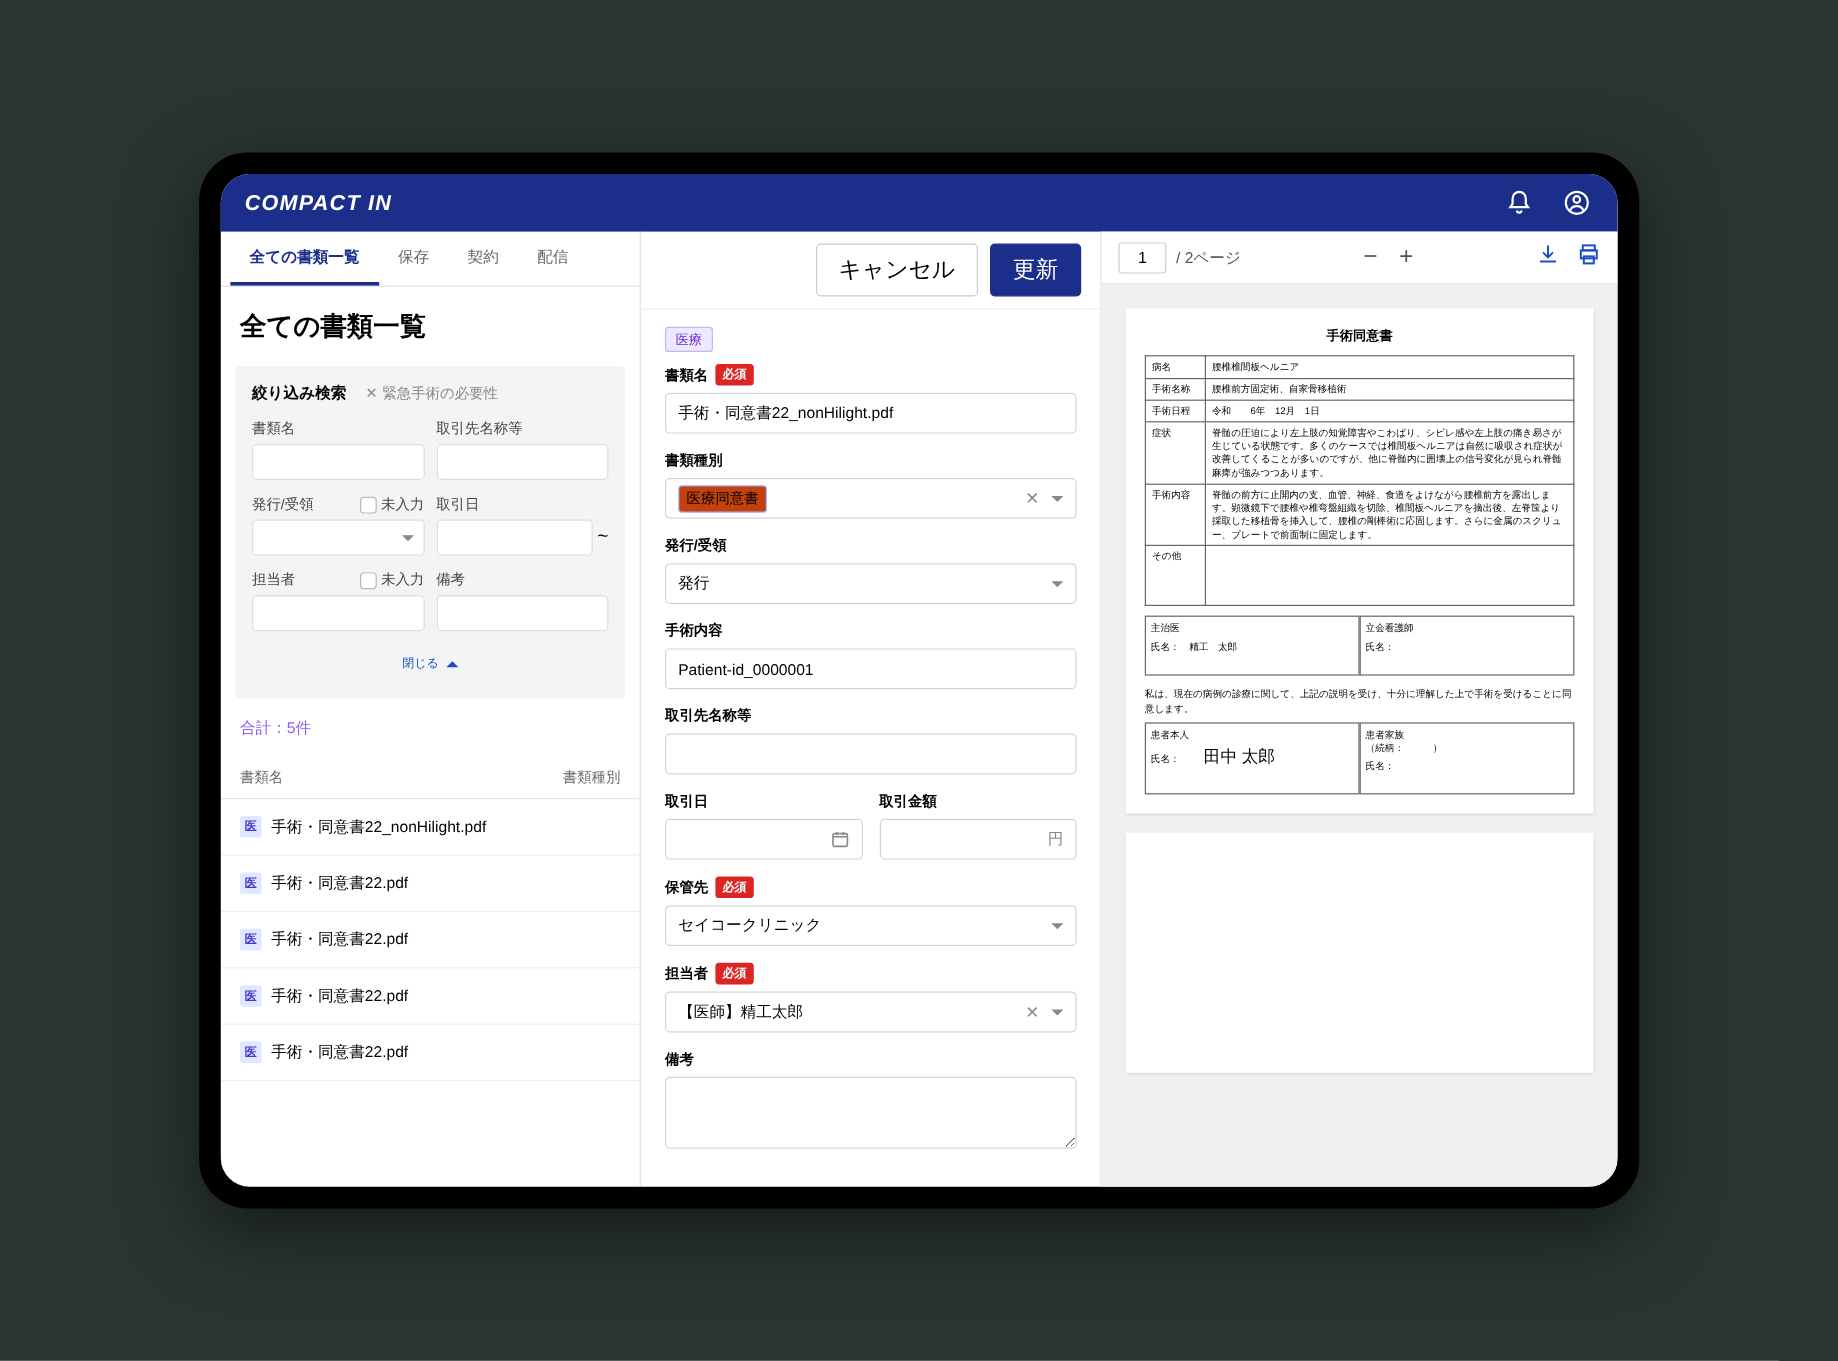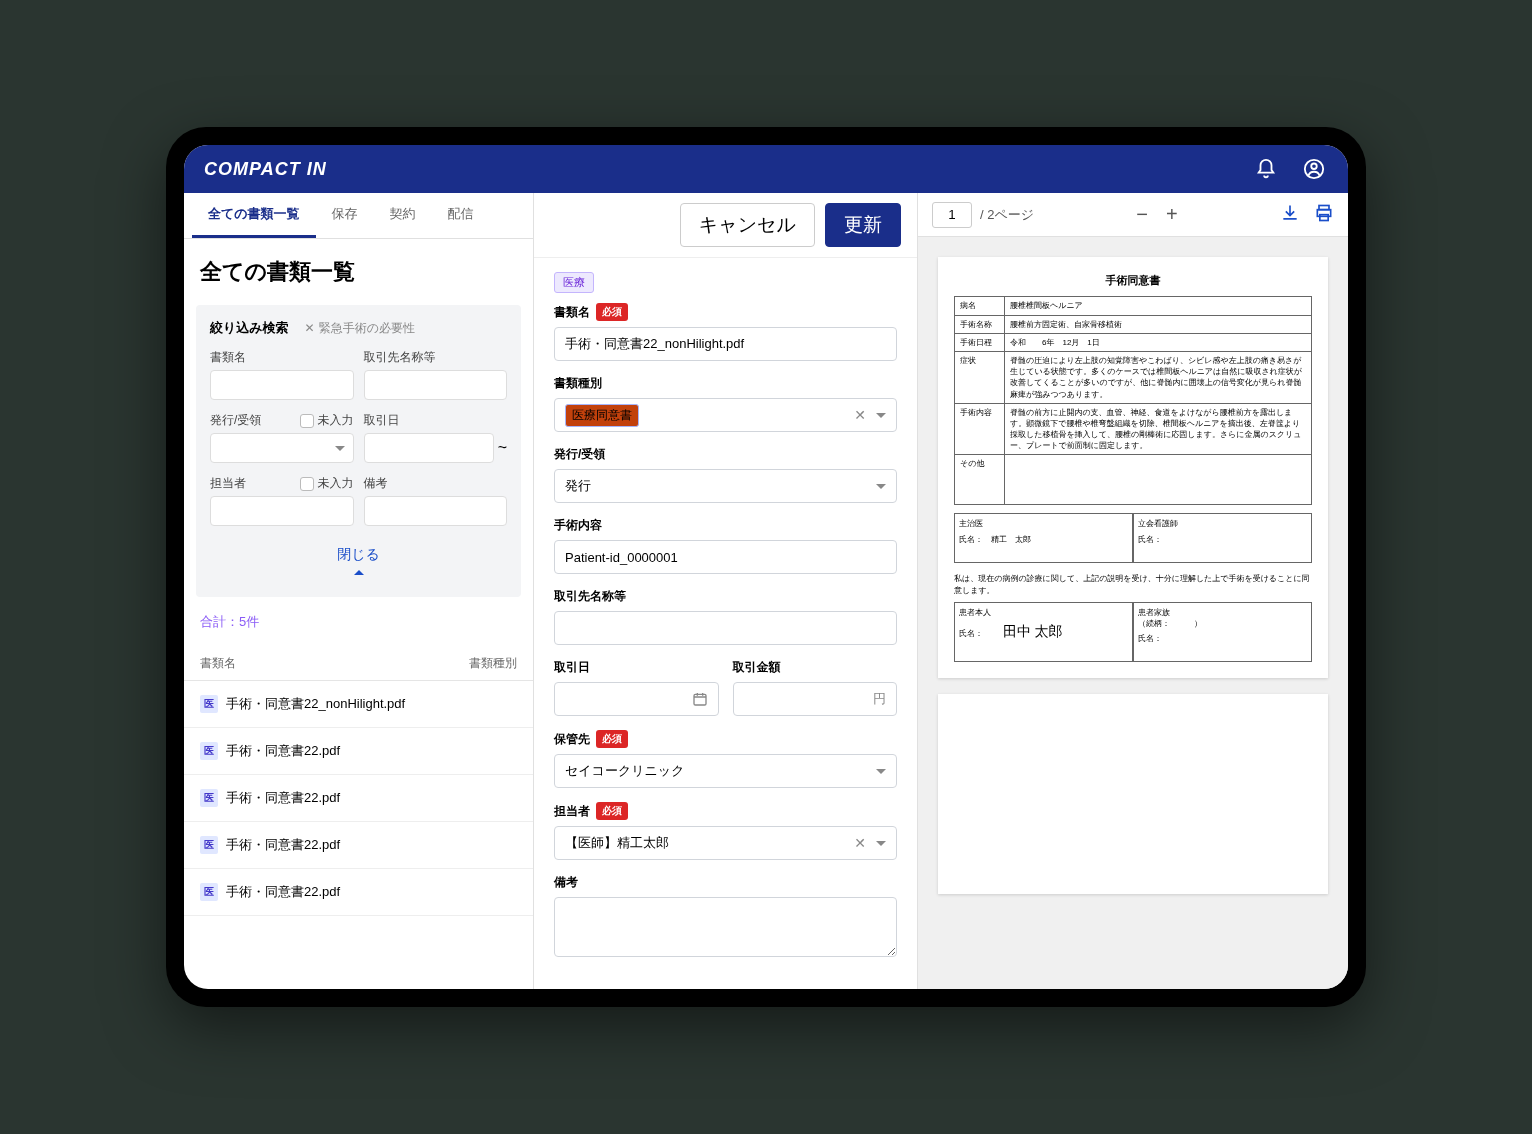--- a/index.html
+++ b/index.html
@@ -20,21 +20,21 @@
 .filter-panel { background: #f3f4f6; margin: 0 12px; padding: 14px; border-radius: 4px; }
 .filter-head { display: flex; align-items: center; gap: 16px; margin-bottom: 12px; }
 .filter-title { font-weight: 600; font-size: 13px; }
 .clear-link { font-size: 12px; color: #888; display: flex; align-items: center; gap: 4px; cursor: pointer; }
 .filter-row { display: flex; gap: 10px; margin-bottom: 12px; }
 .filter-col { flex: 1; }
 .filter-label { font-size: 12px; color: #444; margin-bottom: 4px; display: flex; align-items: center; gap: 6px; }
 .chk { width: 14px; height: 14px; border: 1px solid #bbb; border-radius: 3px; background: #fff; }
 .filter-input { width: 100%; height: 30px; border: 1px solid #ddd; border-radius: 4px; background: #fff; padding: 0 8px; font-size: 12px; }
 .filter-select { width: 100%; height: 30px; border: 1px solid #ddd; border-radius: 4px; background: #fff; display: flex; align-items: center; justify-content: flex-end; padding: 0 8px; }
-.close-link { text-align: center; color: #1a4ec9; font-size: 14px; padding: 8px; cursor: pointer; display: flex; align-items: center; justify-content: center; gap: 6px; flex-direction: column; }
+.close-link { text-align: center; color: #1a4ec9; font-size: 10px; padding: 8px; cursor: pointer; display: flex; align-items: center; justify-content: center; gap: 6px; }
 .count { padding: 16px; font-size: 13px; color: #8b5cf6; }
 .list-head { display: flex; padding: 8px 16px; font-size: 12px; color: #666; border-bottom: 1px solid #e5e5e5; justify-content: space-between; }
 .list { flex: 1; overflow-y: auto; }
 .row { display: flex; align-items: center; padding: 14px 16px; border-bottom: 1px solid #eee; font-size: 13px; gap: 8px; cursor: pointer; }
 .tag-med { background: #e0e7ff; color: #4338ca; font-size: 10px; padding: 2px 4px; border-radius: 2px; font-weight: 600; }
 
 .col-mid { flex: 1; display: flex; flex-direction: column; min-width: 300px; border-right: 1px solid #e0e0e0; }
 .mid-head { display: flex; justify-content: flex-end; gap: 10px; padding: 10px 16px; border-bottom: 1px solid #eee; align-items: center; }
 .btn { padding: 8px 18px; border-radius: 4px; font-size: 19px; cursor: pointer; border: 1px solid #ccc; background: #fff; }
 .btn-primary { background: #1a2e8a; color: #fff; border-color: #1a2e8a; }

